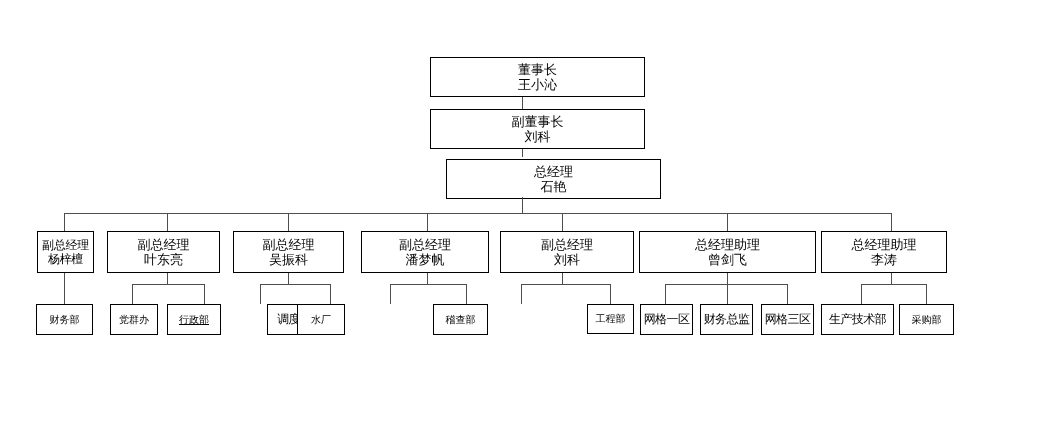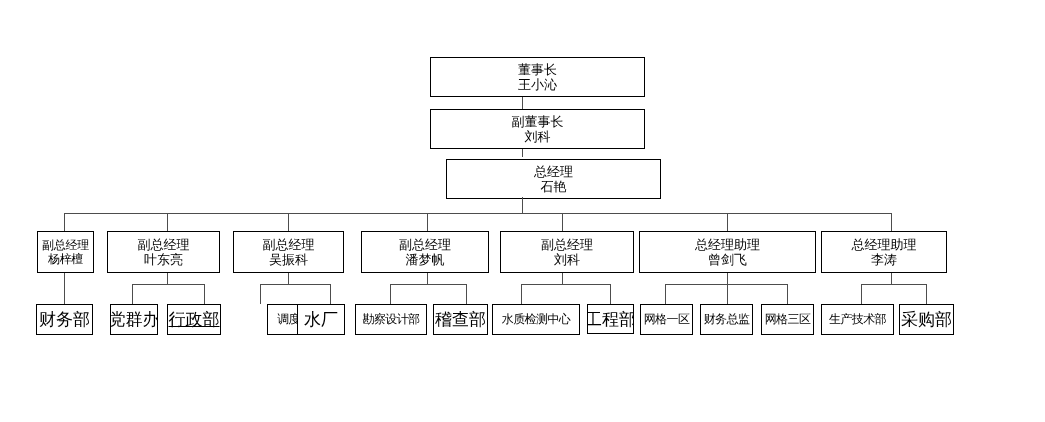--- a/index.html
+++ b/index.html
@@ -45,21 +45,21 @@
   }
   .node .title-line {
     font-size: 13px;
     white-space: nowrap;
   }
   .node .name-line {
     font-size: 13px;
     white-space: nowrap;
   }
   .node.leaf .title-line {
-    font-size: 17px;
+    font-size: 10px;
   }
   .node.tight .title-line,
   .node.tight .name-line {
     font-size: 12px;
     letter-spacing: -0.3px;
   }
   .node.leaf.tight .title-line {
     font-size: 12px;
     letter-spacing: -0.6px;
   }
@@ -188,31 +188,25 @@
   </div>
 
   <div class="node leaf tight" style="left:231px; top:304px; width:66px; height:31px;margin-left:36px;">
     <span class="title-line">调度中心</span>
   </div>
 
   <div class="node leaf" style="left:297px; top:304px; width:48px; height:31px;">
     <span class="title-line">水厂</span>
   </div>
 
-  <div class="node leaf tight" style="left:355px; top:304px; width:72px; height:31px;">
-    <span class="title-line">勘察设计部</span>
-  </div>
 
   <div class="node leaf" style="left:433px; top:304px; width:55px; height:31px;">
     <span class="title-line">稽查部</span>
   </div>
 
-  <div class="node leaf tight" style="left:492px; top:304px; width:88px; height:31px;">
-    <span class="title-line">水质检测中心</span>
-  </div>
 
   <div class="node leaf" style="left:587px; top:304px; width:47px; height:30px;">
     <span class="title-line">工程部</span>
   </div>
 
   <div class="node leaf tight" style="left:640px; top:304px; width:53px; height:31px;">
     <span class="title-line">网格一区</span>
   </div>
 
   <div class="node leaf tight" style="left:700px; top:304px; width:53px; height:31px;">

